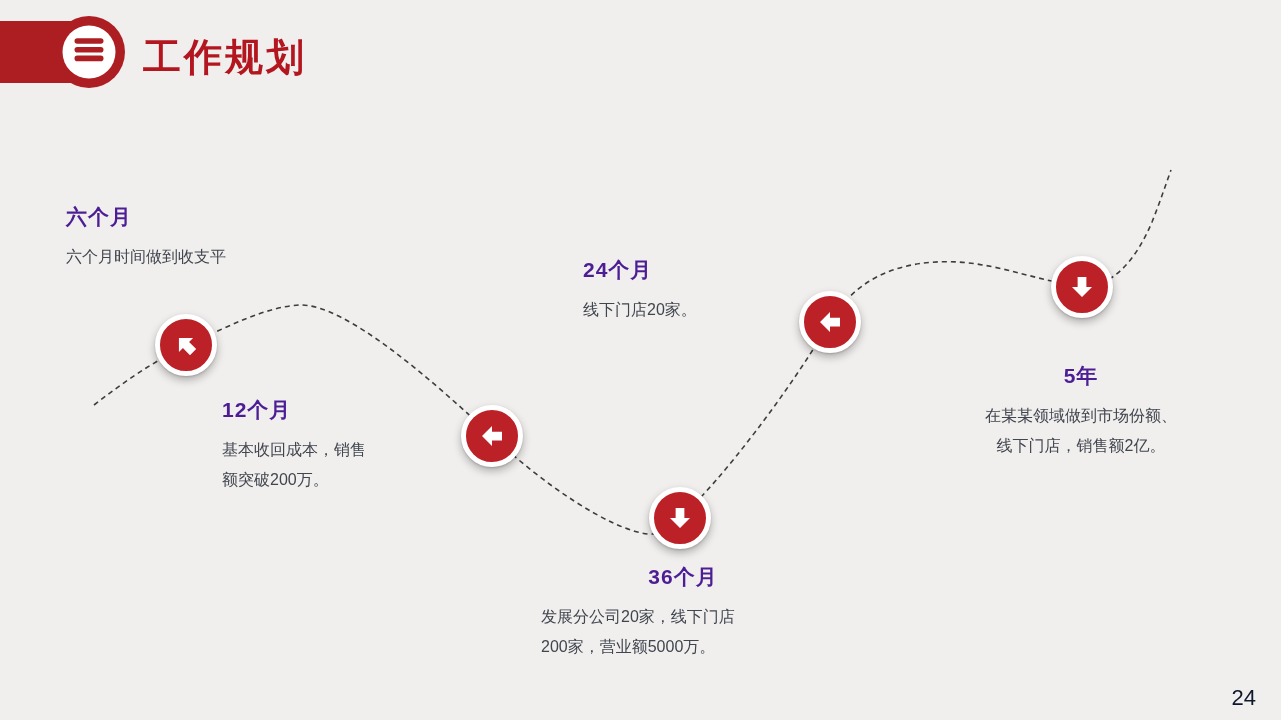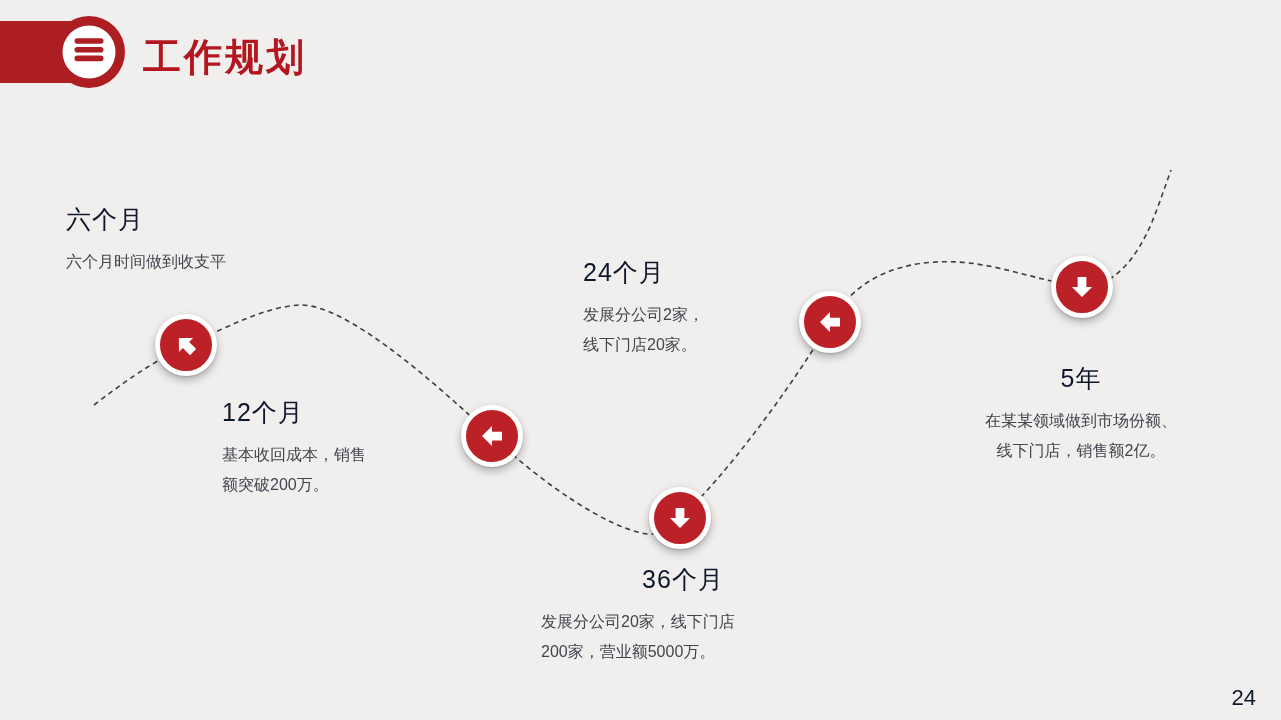--- a/index.html
+++ b/index.html
@@ -22,21 +22,21 @@
     background:#bc2127;border:5px solid #ffffff;
     box-shadow:0 4px 8px rgba(0,0,0,0.28), 0 1px 2px rgba(0,0,0,0.15);
     display:flex;align-items:center;justify-content:center;
   }
   .marker svg{width:30px;height:30px;display:block;}
   .rot-45{transform:rotate(45deg);}
   .rot-m90{transform:rotate(-90deg);}
   
   .mblock{position:absolute;color:#41454e;}
   .mblock .m-label{
-    font-size:25px;font-weight:normal;color:#0f172a;margin-bottom:11px;letter-spacing:1px;
+    font-size:21px;font-weight:bold;color:#4c1d95;margin-bottom:11px;letter-spacing:1px;
   }
   .mblock .m-line{font-size:16px;line-height:30px;}
   .centered{text-align:center;}
   #mb1 .m-line:first-of-type{letter-spacing:4px;}
   #mb2 .m-line:first-of-type{letter-spacing:4px;}
   #mb3 .m-line:first-of-type{letter-spacing:2px;}
   #mb4 .m-line:first-of-type{letter-spacing:2.5px;}
   #mb1{left:66px;top:203px;width:252px;}
   #mb2{left:222px;top:396px;width:224px;}
   #mb3{left:583px;top:256px;width:210px;}
@@ -109,21 +109,20 @@
 </div>
 
 <div class="mblock" id="mb2">
   <div class="m-label">12个月</div>
   <div class="m-line">基本收回成本，销售</div>
   <div class="m-line">额突破200万。</div>
 </div>
 
 <div class="mblock" id="mb3">
   <div class="m-label">24个月</div>
-  <div class="m-line">发展分公司2家，</div>
   <div class="m-line">线下门店20家。</div>
 </div>
 
 <div class="mblock" id="mb4">
   <div class="m-label centered">36个月</div>
   <div class="m-line">发展分公司20家，线下门店</div>
   <div class="m-line">200家，营业额5000万。</div>
 </div>
 
 <div class="mblock centered" id="mb5">

